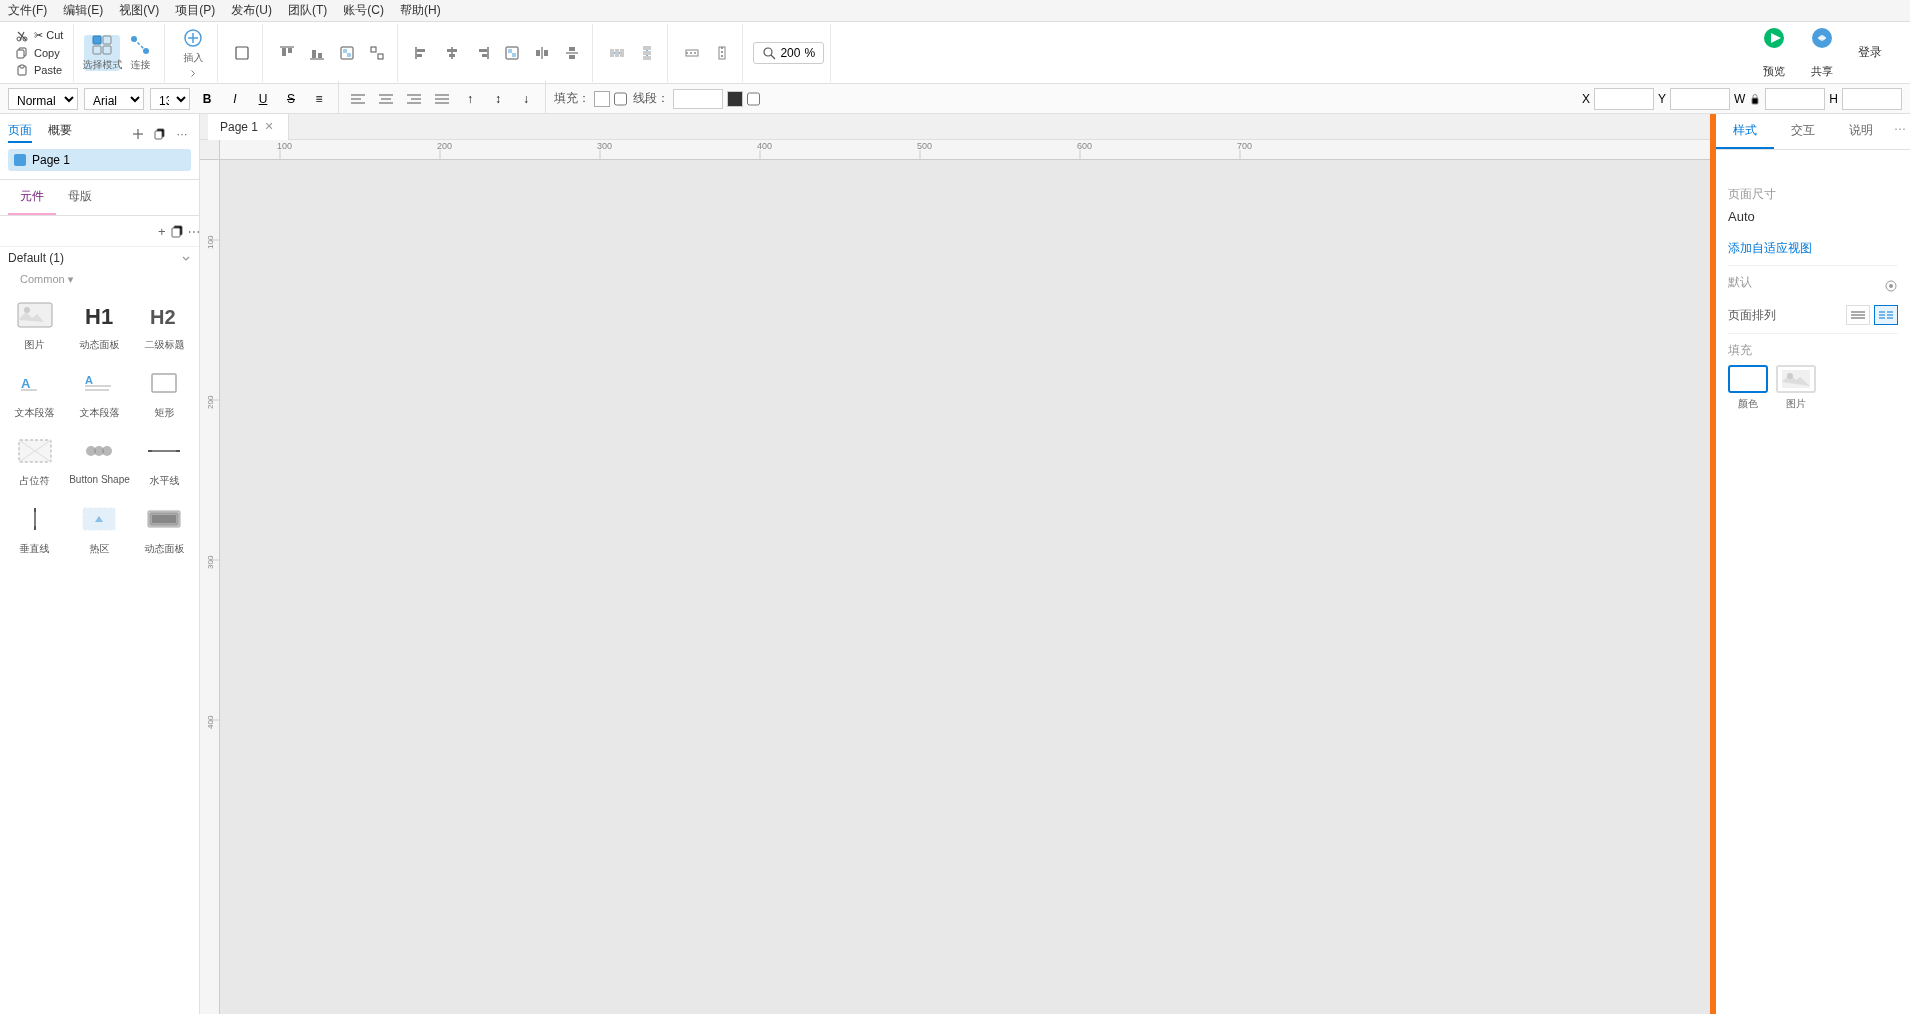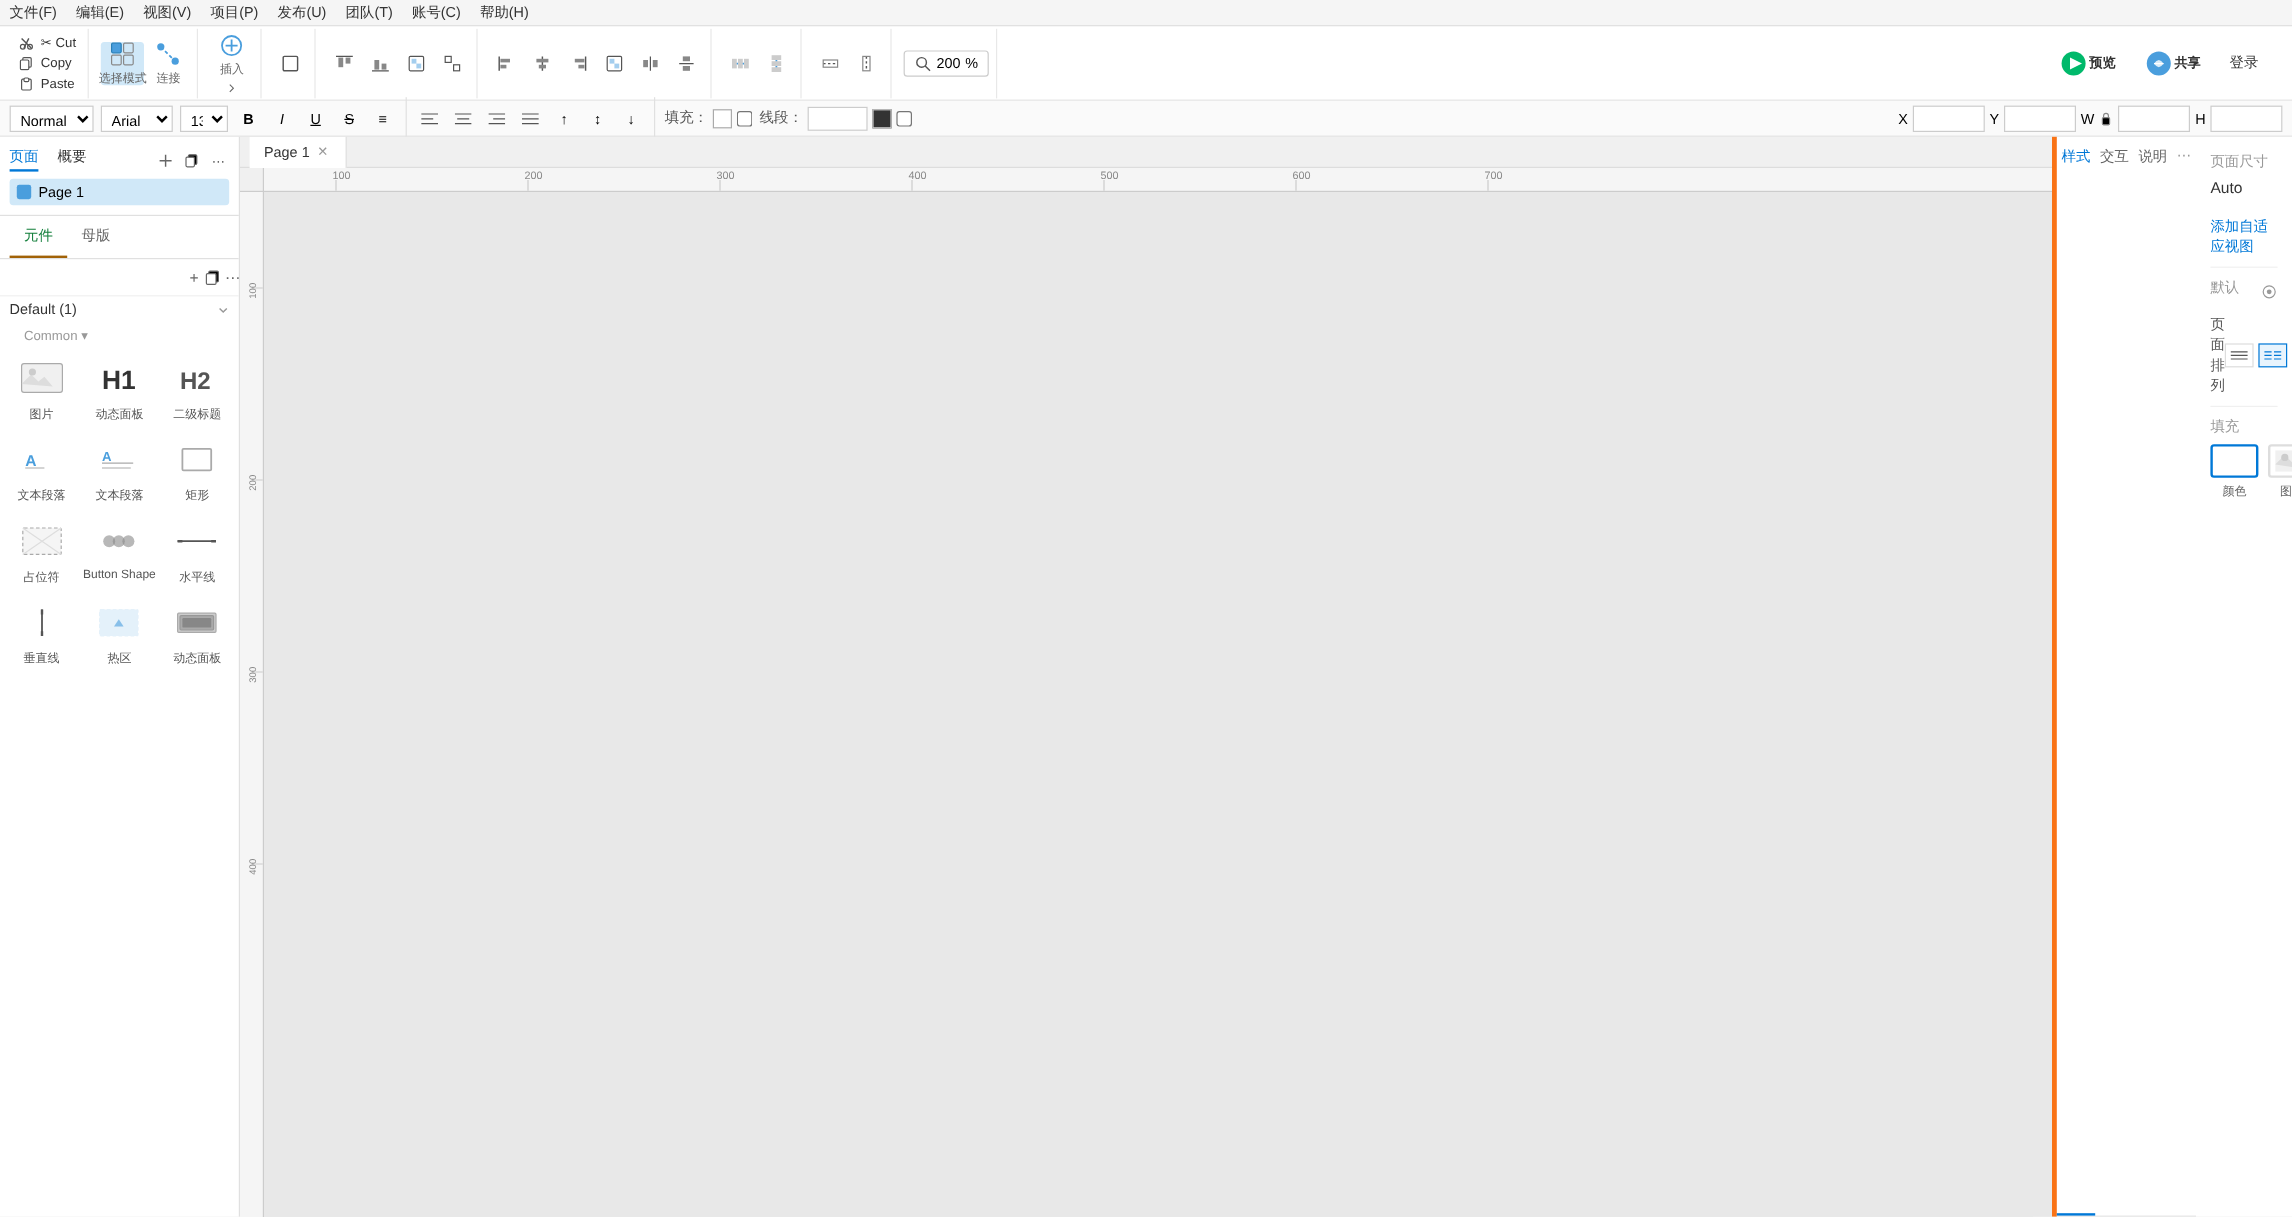--- a/index.html
+++ b/index.html
@@ -192,21 +192,21 @@
       border-bottom: 1px solid #e0e0e0;
       padding: 0 8px;
     }
     .comp-tab {
       padding: 8px 12px;
       font-size: 12px;
       cursor: pointer;
       color: #666;
       border-bottom: 2px solid transparent;
     }
-    .comp-tab.active { color: #15803d; border-bottom: 2px solid #a16207; }
+    .comp-tab.active { color: #701a75; border-bottom: 2px solid #f9a8d4; }
     .comp-toolbar {
       display: flex;
       align-items: center;
       padding: 4px 8px;
       border-bottom: 1px solid #f0f0f0;
       gap: 4px;
     }
     .comp-search {
       flex: 1;
       height: 22px;
@@ -327,24 +327,25 @@
       background: #f5f5f5;
       border-right: 1px solid #ccc;
       z-index: 9;
       overflow: hidden;
     }
 
     
     .right-panel {
       width: 200px;
       background: #fff;
-      border-left: 4px solid #f97316;
-      display: flex;
-      flex-direction: row;
+      border-left: 6px solid #f97316;
+      display: flex;
+      flex-direction: column;
       flex-shrink: 0;
+      gap: 24px;
     }
     .right-tabs {
       display: flex;
       border-bottom: 1px solid #e0e0e0;
     }
     .right-tab {
       flex: 1;
       padding: 8px 4px;
       text-align: center;
       font-size: 12px;
@@ -394,26 +395,26 @@
     
     .top-right {
       display: flex;
       align-items: center;
       gap: 8px;
       margin-left: auto;
       padding-right: 12px;
     }
     .preview-btn, .share-btn {
       display: flex;
-      align-items: center;
-      gap: 1px;
+      flex-direction: column;
+      align-items: center;
+      gap: 14px;
       cursor: pointer;
       padding: 4px 8px;
       border-radius: 3px;
-      font-weight: bold;
     }
     .btn-icon { width: 24px; height: 24px; display: flex; align-items: center; justify-content: center; }
     .btn-text { font-size: 11px; color: #333; }
     .login-text { font-size: 12px; color: #333; cursor: pointer; padding: 4px 8px; }
 
     .zoom-display {
       display: flex;
       align-items: center;
       gap: 4px;
       padding: 0 8px;

